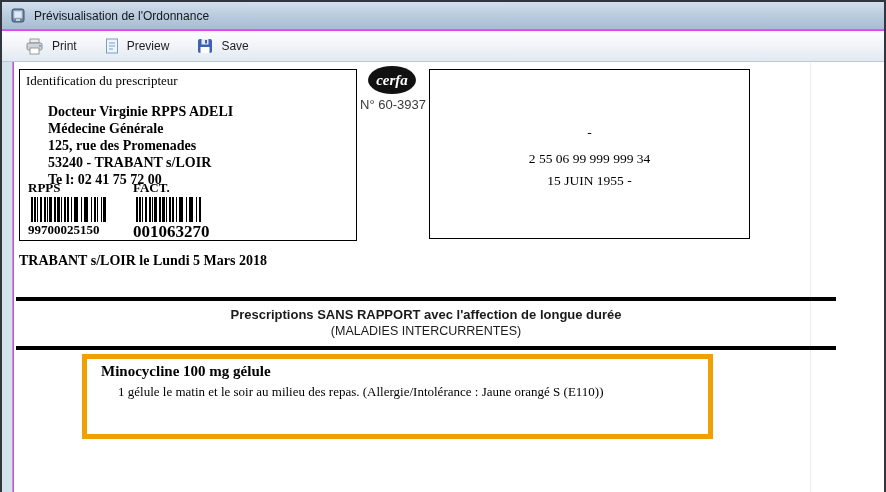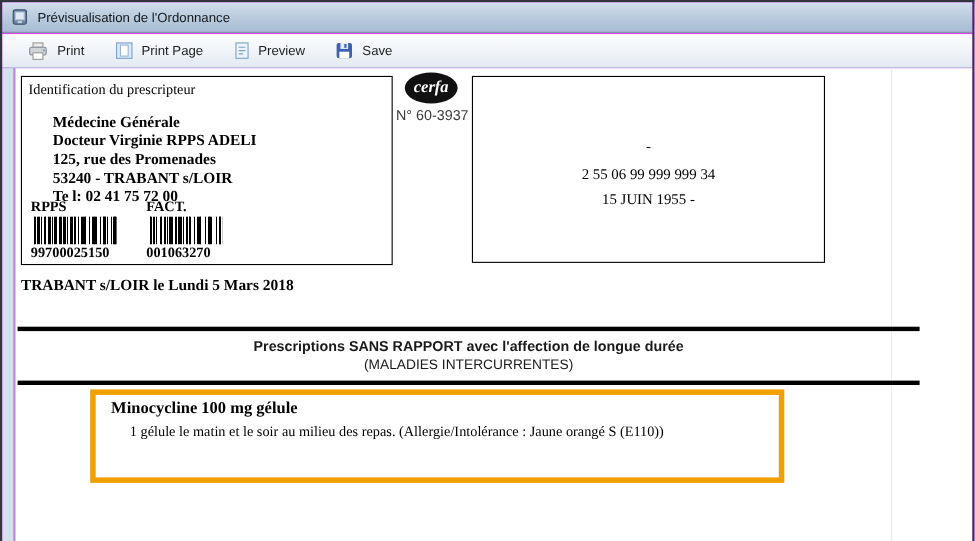--- a/index.html
+++ b/index.html
@@ -51,21 +51,21 @@
   .fact-label{position:absolute;left:113px;top:110px;font-size:13px;font-weight:bold;}
   .barcode{
     position:absolute;top:127px;height:25px;background-color:#fff;
     background-image:
       repeating-linear-gradient(90deg,#000 0 1px,transparent 1px 3px,#000 3px 5px,transparent 5px 6px,#000 6px 7px,transparent 7px 10px),
       repeating-linear-gradient(90deg,#000 0 2px,transparent 2px 9px);
   }
   .bc1{left:11px;width:75px;}
   .bc2{left:116px;width:66px;}
   .num1{position:absolute;left:8px;top:152px;font-size:13px;font-weight:bold;}
-  .num2{position:absolute;left:113px;top:152px;font-size:13px;font-weight:bold;}
+  .num2{position:absolute;left:113px;top:152px;font-size:17px;font-weight:bold;}
   
   .cerfa{
     position:absolute;left:366px;top:64px;width:48px;height:28px;background:#111;
     border-radius:50%;display:flex;align-items:center;justify-content:center;
   }
   .cerfa span{color:#fff;font-style:italic;font-weight:bold;font-size:15px;font-family:"Liberation Serif","DejaVu Serif",serif;}
   .cerfa-num{position:absolute;left:353px;top:95px;width:76px;text-align:center;font-size:13px;color:#3a3a3a;}
   
   .patient-box{
     position:absolute;left:427px;top:67px;width:321px;height:170px;
@@ -110,29 +110,20 @@
           <rect x="5" y="1" width="9" height="4" fill="#ececec" stroke="#9a9a9a"></rect>
           <rect x="2" y="5" width="15" height="7" rx="1.5" fill="#cfd4d9" stroke="#878d94"></rect>
           <rect x="5" y="10" width="9" height="6" fill="#fff" stroke="#9a9a9a"></rect>
           <rect x="14" y="7" width="2" height="1.5" fill="#7c99b8"></rect>
         </svg>
       </span>
       <span>Print</span>
     </button>
     <button class="tb-btn">
       <span class="ic">
-        <svg width="16" height="16" viewBox="0 0 16 16">
-          <rect x="1" y="1" width="14" height="14" fill="#dce9f7" stroke="#7ba0c8"></rect>
-          <rect x="4.5" y="3" width="7" height="10" fill="#fff" stroke="#98b4d2"></rect>
-        </svg>
-      </span>
-      <span>Print Page</span>
-    </button>
-    <button class="tb-btn">
-      <span class="ic">
         <svg width="14" height="16" viewBox="0 0 14 16">
           <rect x="1.5" y="1" width="11" height="14" fill="#eef4fb" stroke="#7ba0c8"></rect>
           <line x1="4" y1="5" x2="10" y2="5" stroke="#7ba0c8" stroke-width="1"></line>
           <line x1="4" y1="8" x2="10" y2="8" stroke="#7ba0c8" stroke-width="1"></line>
           <line x1="4" y1="11" x2="8" y2="11" stroke="#7ba0c8" stroke-width="1"></line>
         </svg>
       </span>
       <span>Preview</span>
     </button>
     <button class="tb-btn">
@@ -148,22 +139,22 @@
     </button>
   </div>
 
   <div class="left-frame"></div>
   <div class="doc"></div>
   <div class="page-edge"></div>
 
   <div class="presc-box serif">
     <div class="presc-title">Identification du prescripteur</div>
     <div class="presc-lines">
+      <div>Docteur Virginie RPPS ADELI</div>
       <div>Médecine Générale</div>
-      <div>Docteur Virginie RPPS ADELI</div>
       <div>125, rue des Promenades</div>
       <div>53240 - TRABANT s/LOIR</div>
       <div>Te l: 02 41 75 72 00</div>
     </div>
     <div class="rpps-label">RPPS</div>
     <div class="fact-label">FACT.</div>
     <div class="barcode bc1"></div>
     <div class="barcode bc2"></div>
     <div class="num1">99700025150</div>
     <div class="num2">001063270</div>

